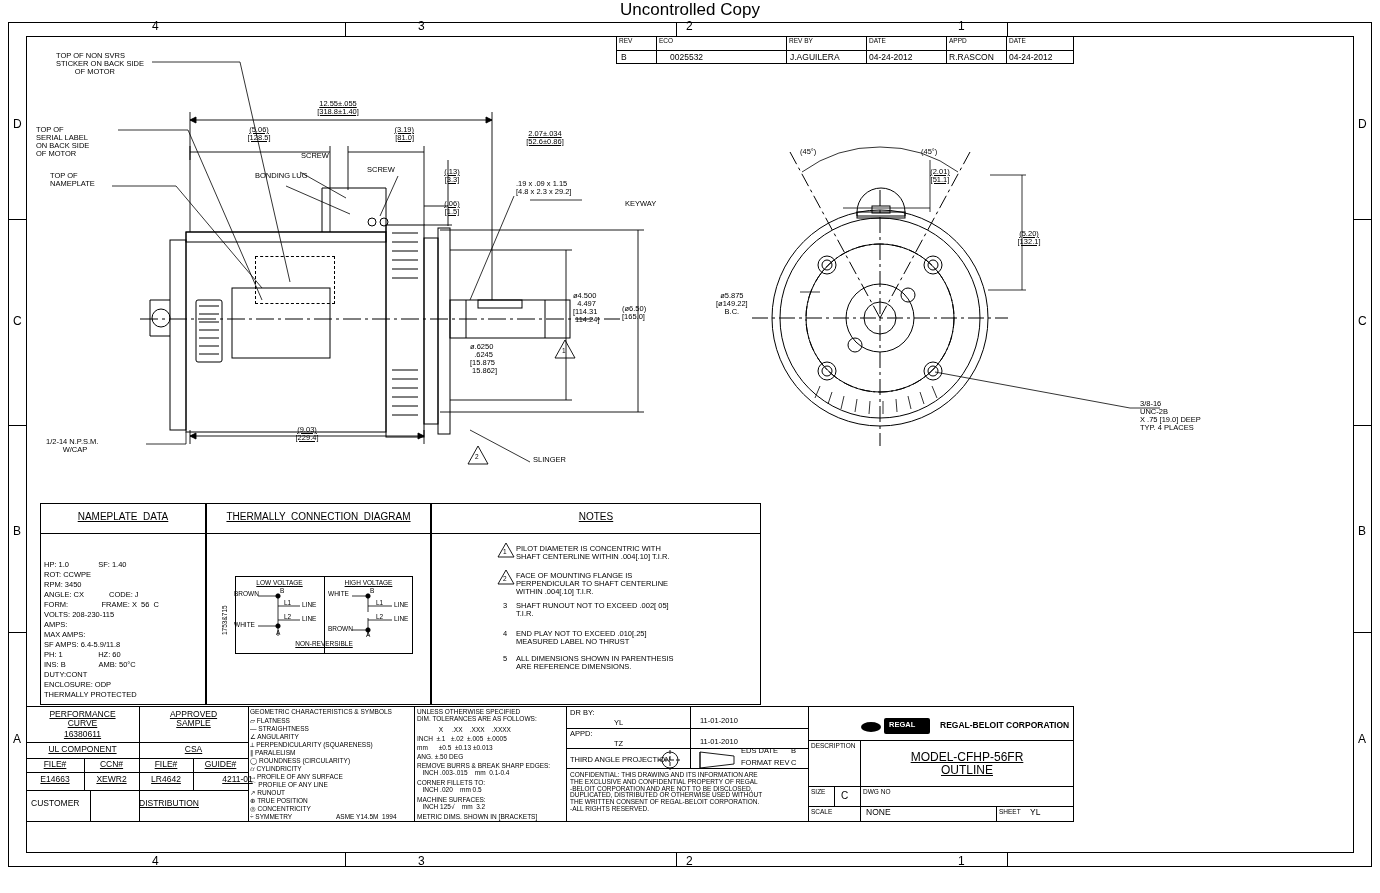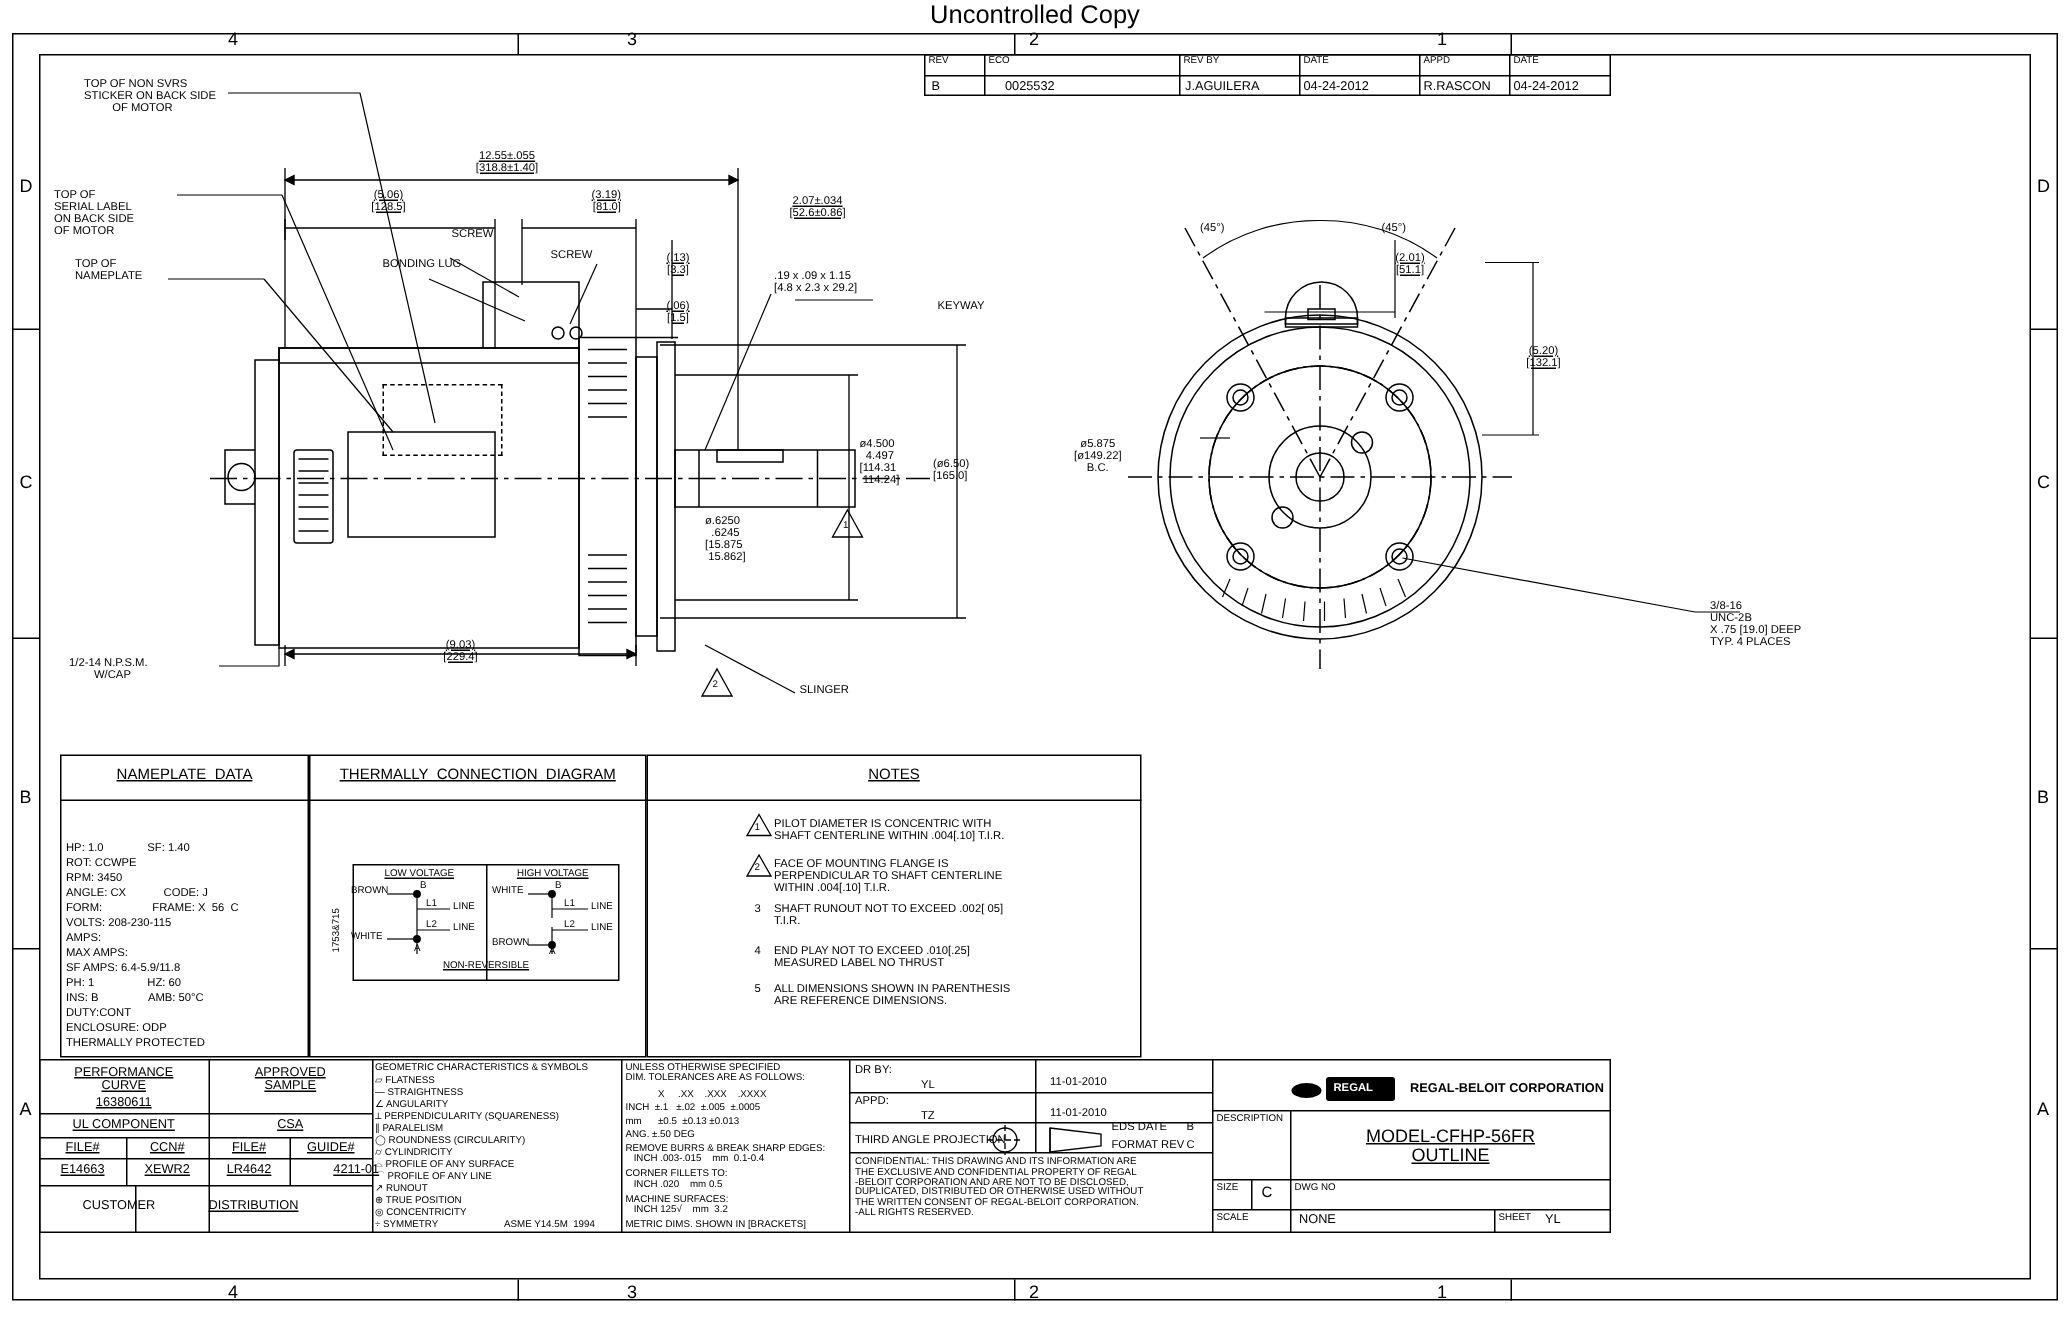--- a/index.html
+++ b/index.html
@@ -423,21 +423,21 @@
 <div class="t s ctr" style="left:26px;top:745px;width:113px;">UL COMPONENT</div>
 <div class="t s ctr" style="left:139px;top:745px;width:109px;">CSA</div>
 <div class="t s ctr" style="left:26px;top:760px;width:58px;">FILE#</div>
 <div class="t s ctr" style="left:84px;top:760px;width:55px;">CCN#</div>
 <div class="t s ctr" style="left:139px;top:760px;width:54px;">FILE#</div>
 <div class="t s ctr" style="left:193px;top:760px;width:55px;">GUIDE#</div>
 <div class="t s ctr" style="left:26px;top:775px;width:58px;">E14663</div>
 <div class="t s ctr" style="left:84px;top:775px;width:55px;">XEWR2</div>
 <div class="t s ctr" style="left:139px;top:775px;width:54px;">LR4642</div>
 <div class="t s ctr" style="left:210px;top:775px;width:55px;">4211-01</div>
-<div class="t s" style="left:31px;top:799px;margin-left:24px;">CUSTOMER</div>
+<div class="t s" style="left:31px;top:799px;">CUSTOMER</div>
 <div class="t s ctr" style="left:90px;top:799px;width:158px;">DISTRIBUTION</div>
 
 <div class="line vl" style="left:414px;top:706px;height:116px;"></div>
 <div class="t tiny" style="left:250px;top:709px;">GEOMETRIC CHARACTERISTICS &amp; SYMBOLS</div>
 <div class="t tiny" style="left:250px;top:718px;">⏥ FLATNESS</div>
 <div class="t tiny" style="left:250px;top:726px;">— STRAIGHTNESS</div>
 <div class="t tiny" style="left:250px;top:734px;">∠ ANGULARITY</div>
 <div class="t tiny" style="left:250px;top:742px;">⟂ PERPENDICULARITY (SQUARENESS)</div>
 <div class="t tiny" style="left:250px;top:750px;">∥ PARALELISM</div>
 <div class="t tiny" style="left:250px;top:758px;">◯ ROUNDNESS (CIRCULARITY)</div>

